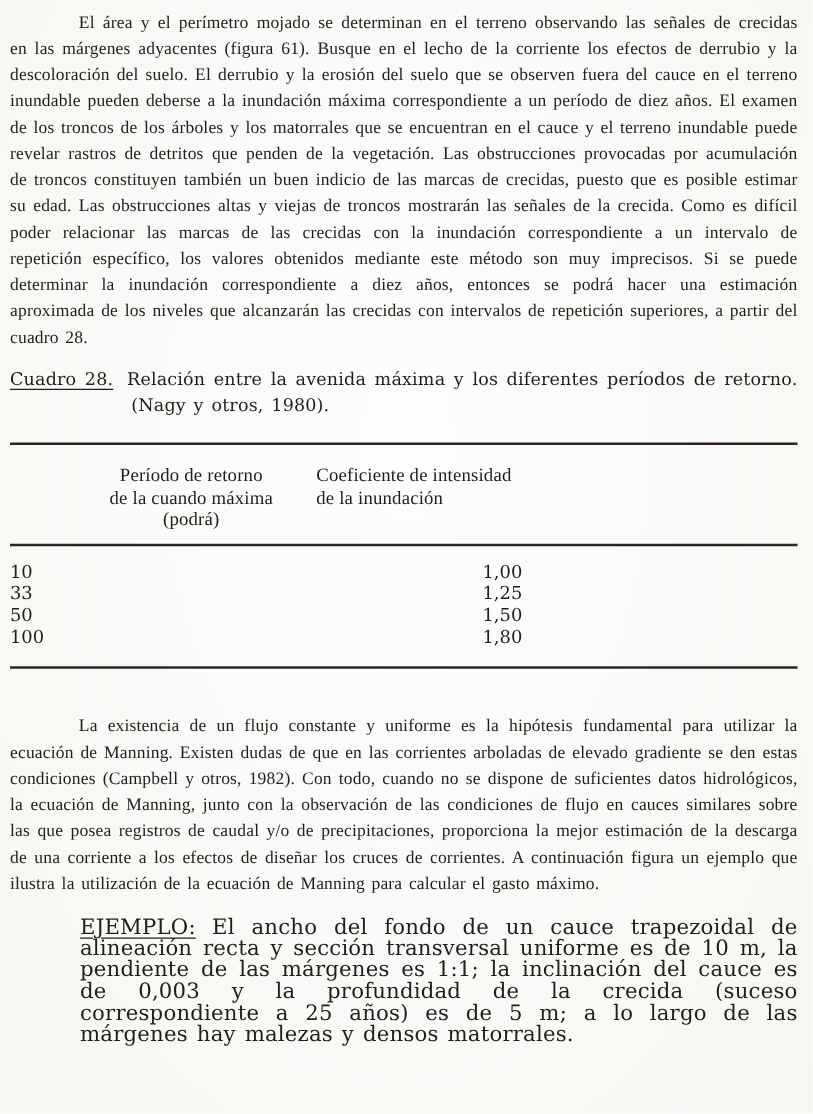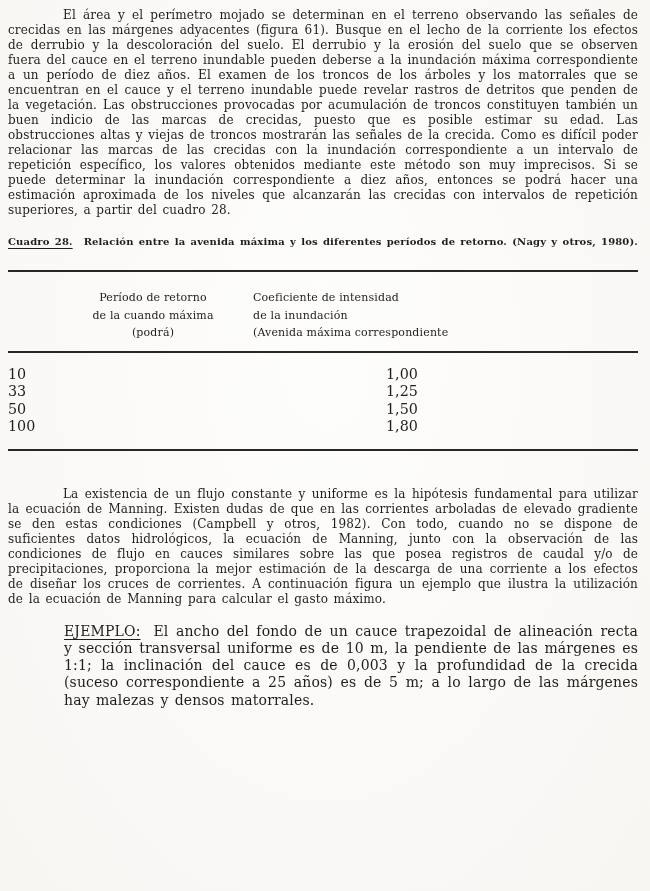--- a/index.html
+++ b/index.html
@@ -19,62 +19,63 @@
     box-sizing: border-box;
     width: 650px;
     height: 891px;
     padding: 8px 12px 0 8px;
     background:
       radial-gradient(ellipse at 50% 40%, rgba(255,255,255,0.6), rgba(0,0,0,0.015)),
       #fbfaf7;
   }
   .para {
     text-align: justify;
-    font-size: 12px;
-    line-height: 15px;
+    font-size: 14px;
+    line-height: 21px;
     letter-spacing: 0.15px;
     word-spacing: 1.6px;
+    font-family: Liberation Serif, serif;
   }
   .first-indent {
     text-indent: 55px;
   }
   
   .caption {
     margin-top: 13px;
     padding-left: 97px;
     text-indent: -97px;
     text-align: justify;
-    font-size: 10px;
+    font-size: 14px;
     line-height: 21px;
     letter-spacing: 0.15px;
     word-spacing: 1.6px;
-    font-weight: bold;
   }
   .underlined {
     text-decoration: underline;
     text-underline-offset: 3px;
     text-decoration-thickness: 1.3px;
   }
   .caption .underlined {
     margin-right: 11px;
   }
   
   .rule {
     height: 0;
     border-top: 2px solid #2a2721;
   }
   .rule-1 { margin-top: 18px; }
   .rule-2 { margin-top: 9px; }
   .rule-3 { margin-top: 0; }
   .t-head {
     display: flex;
     margin-top: 17px;
-    font-size: 11px;
+    font-size: 15px;
     line-height: 17.5px;
     letter-spacing: 0.15px;
+    font-family: Liberation Serif, serif;
   }
   .t-col1 {
     width: 200px;
     margin-left: 45px;
     text-align: center;
   }
   .t-col2 {
     width: 315px;
     text-align: left;
   }
@@ -90,21 +91,21 @@
   }
   .t-row .c2 {
     margin-left: 256px;
   }
   .para-2 { margin-top: 36px; }
   
   .example {
     margin-top: 16px;
     margin-left: 56px;
     text-align: justify;
-    font-size: 14px;
+    font-size: 17px;
     line-height: 17.3px;
     letter-spacing: 0.15px;
     word-spacing: 1.6px;
   }
   .example .underlined {
     margin-right: 13px;
   }
 </style>
 </head>
 <body>
@@ -121,21 +122,20 @@
 
   <div class="t-head">
     <div class="t-col1">
       <div>Período de retorno</div>
       <div>de la cuando máxima</div>
       <div>(podrá)</div>
     </div>
     <div class="t-col2">
       <div>Coeficiente de intensidad</div>
       <div>de la inundación</div>
-      <div>(Avenida máxima correspondiente</div>
     </div>
   </div>
 
   <div class="rule rule-2"></div>
 
   <div class="t-body">
     <div class="t-row">
       <div class="c1">10</div>
       <div class="c2">1,00</div>
     </div>

